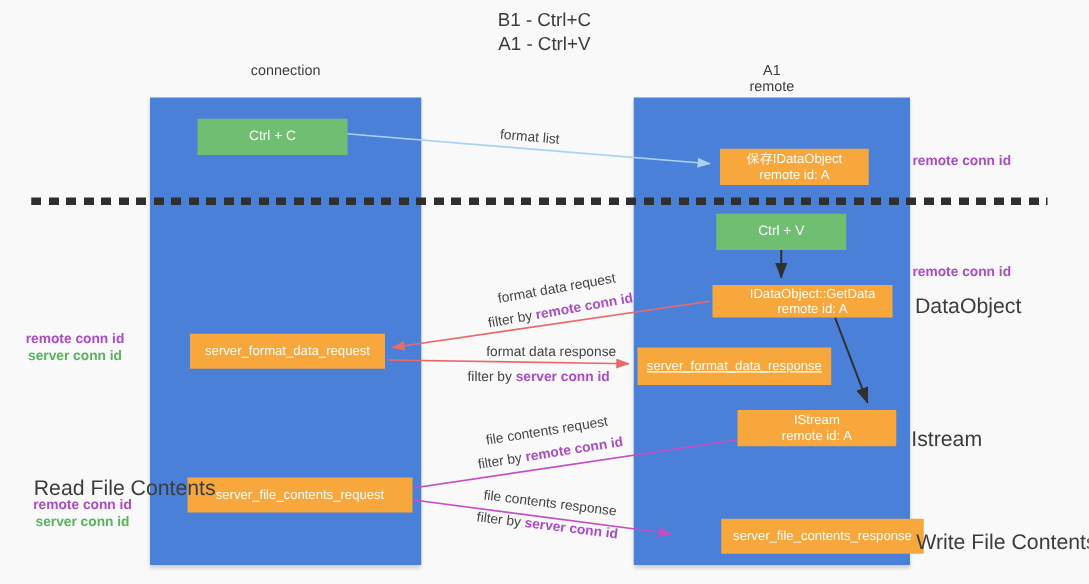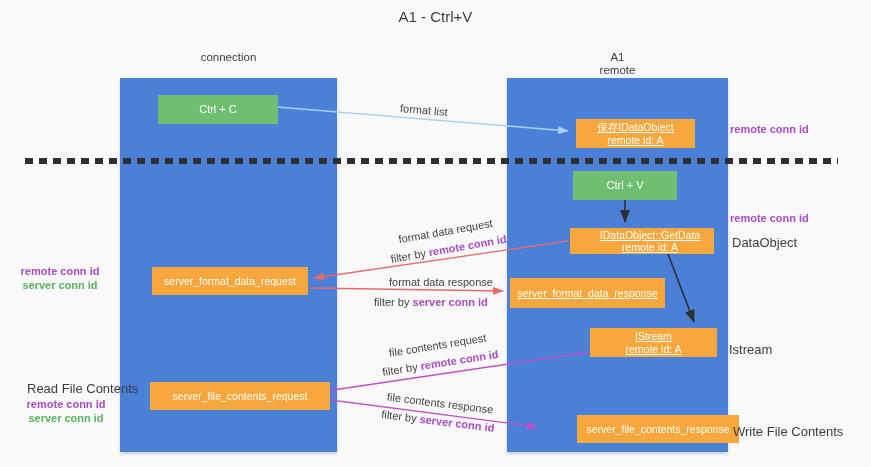--- a/index.html
+++ b/index.html
@@ -6,42 +6,43 @@
   body{font-family:"Liberation Sans","DejaVu Sans",sans-serif;}
   #canvas{position:relative;width:871px;height:467px;background:var(--background);overflow:hidden;}
   .abs{position:absolute;}
   .title{left:0;right:0;top:7px;text-align:center;font-size:15px;line-height:19px;color:var(--text-dark);}
   .lane-header{text-align:center;font-size:11.5px;line-height:13px;color:var(--text-dark);}
   .lane{background:var(--lane-blue);box-shadow:0 2px 3px rgba(0,0,0,0.18);}
   .node{display:flex;flex-direction:column;align-items:center;justify-content:center;
         color:#fff;text-align:center;font-size:11px;line-height:12.5px;}
   .node.orange{background:var(--box-orange);}
   .node.green{background:var(--box-green);}
-  .node .small{font-size:10.5px;text-decoration:underline;}
+  .node .small{font-size:10.5px;}
   .mono-line{white-space:nowrap;font-size:10.5px;}
   .dashed-line{background:repeating-linear-gradient(90deg,var(--arrow-black) 0 8px,transparent 8px 14px);}
   .edge-label{font-size:11px;color:#444;white-space:nowrap;}
   .edge-group{text-align:center;font-size:11px;color:#444;white-space:nowrap;}
   .edge-group .row{line-height:18px;}
   .purple{color:var(--purple);font-weight:bold;}
   .greent{color:var(--green-text);font-weight:bold;}
-  .side-dark{font-size:13px;color:var(--text-dark);white-space:nowrap;}
+  .side-dark{font-size:17px;color:var(--text-dark);white-space:nowrap;}
   .side-stack{text-align:center;font-size:11px;line-height:14px;white-space:nowrap;}
   svg{position:absolute;left:0;top:0;pointer-events:none;}
   .l-blue{stroke:var(--arrow-blue);stroke-width:1.4;}
   .l-red{stroke:var(--arrow-red);stroke-width:1.3;}
   .l-mag{stroke:var(--arrow-magenta);stroke-width:1.3;}
   .l-blk{stroke:var(--arrow-black);stroke-width:1.6;}
 </style>
 </head>
 <body>
 
 <div id="canvas">
 
   <div class="abs title">
+    <div>B1 - Ctrl+C</div>
     <div>A1 - Ctrl+V</div>
   </div>
 
   <div class="abs lane-header" style="left:120px;top:51px;width:217px;">
     <div>connection</div>
   </div>
   <div class="abs lane-header" style="left:507px;top:51px;width:221px;">
     <div>A1</div>
     <div>remote</div>
   </div>

